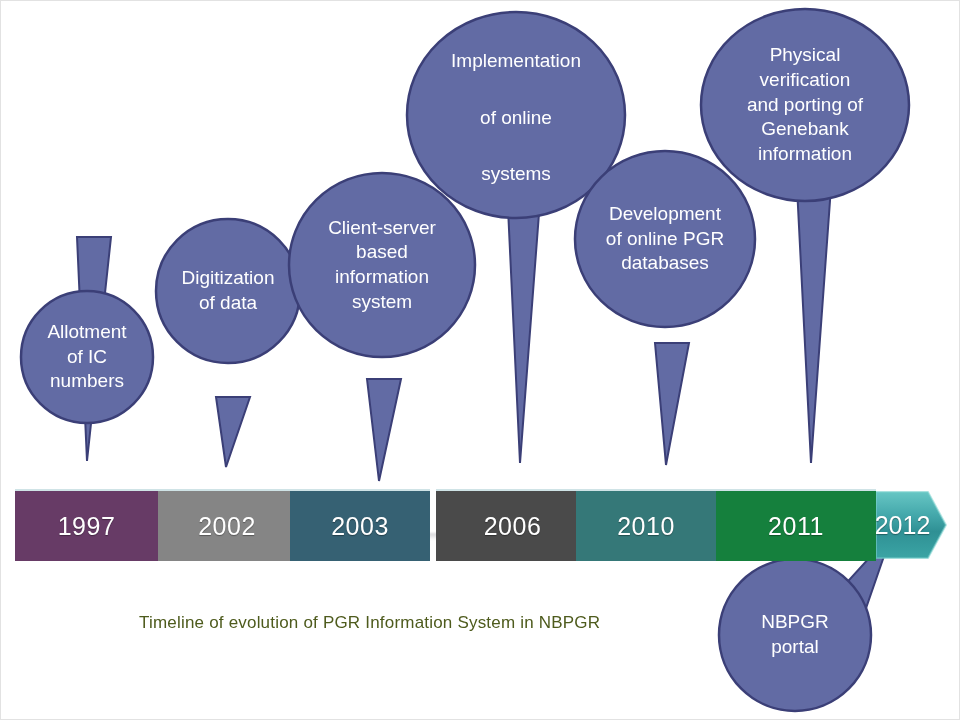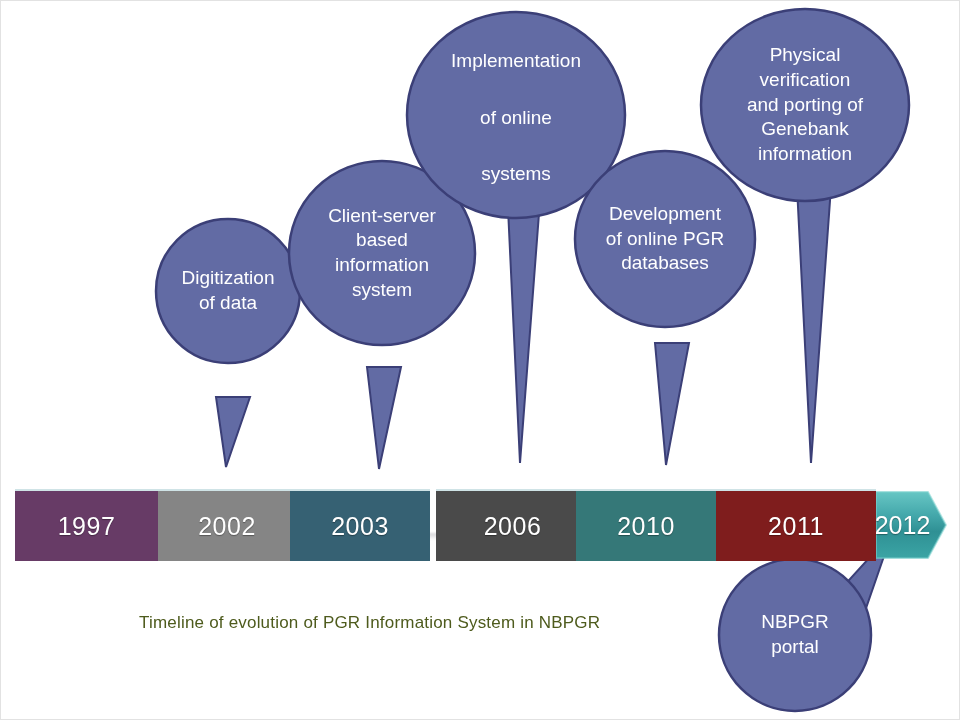--- a/index.html
+++ b/index.html
@@ -107,33 +107,44 @@
     letter-spacing: 0.2px;
     white-space: nowrap;
     margin-left: 28px;
   }
 </style>
 </head>
 <body>
 
 <div id="canvas">
 
+  <div class="callout" style="left:14px; top:288px; width:160px; height:180px;">
+    <svg viewBox="0 0 160 180" width="160" height="180">
+      <path d="M72 352 L62 128 L96 128 Z" transform="translate(0,-180) scale(1,1)" fill="#626ba4" stroke="#3b3f77" stroke-width="2"></path>
+      <circle cx="72" cy="68" r="66" fill="#626ba4" stroke="#3b3f77" stroke-width="2.5"></circle>
+    </svg>
+    <div class="bubble-text" style="left:6px; top:8px; width:132px; height:120px;">
+      <span>Allotment</span>
+      <span>of IC</span>
+      <span>numbers</span>
+    </div>
+  </div>
 
   <div class="callout" style="left:150px; top:216px; width:170px; height:250px;">
     <svg viewBox="0 0 170 250" width="170" height="250">
       <path d="M75 250 L65 180 L99 180 Z" fill="#626ba4" stroke="#3b3f77" stroke-width="2"></path>
       <circle cx="77" cy="74" r="72" fill="#626ba4" stroke="#3b3f77" stroke-width="2.5"></circle>
     </svg>
     <div class="bubble-text" style="left:7px; top:20px; width:140px; height:108px;">
       <span>Digitization</span>
       <span>of data</span>
     </div>
   </div>
 
-  <div class="callout" style="left:286px; top:156px; width:196px; height:312px;">
+  <div class="callout" style="left:286px; top:168px; width:196px; height:312px;">
     <svg viewBox="0 0 196 312" width="196" height="312">
       <path d="M92 312 L80 210 L114 210 Z" fill="#626ba4" stroke="#3b3f77" stroke-width="2"></path>
       <ellipse cx="95" cy="96" rx="93" ry="92" fill="#626ba4" stroke="#3b3f77" stroke-width="2.5"></ellipse>
     </svg>
     <div class="bubble-text" style="left:8px; top:14px; width:174px; height:164px;">
       <span>Client-server</span>
       <span>based</span>
       <span>information</span>
       <span>system</span>
     </div>
@@ -205,21 +216,21 @@
     </div>
 
     <div class="seg" style="left:421px; width:153px; background:#4a4a4a;">
       <span class="seg-label">2006</span>
     </div>
 
     <div class="seg" style="left:561px; width:140px; background:#357878;">
       <span class="seg-label">2010</span>
     </div>
 
-    <div class="seg" style="left:701px; width:160px; background:#7f1d1d;">
+    <div class="seg" style="left:701px; width:160px; background:#15803d;">
       <span class="seg-label">2011</span>
     </div>
 
     <div class="seg arrow" style="left:861px; width:71px;">
       <div class="arrow-shape">
         <svg viewBox="0 0 71 76" preserveAspectRatio="none">
           <defs>
             <linearGradient id="tealgrad" x1="0" y1="0" x2="0" y2="1">
               <stop offset="0%" stop-color="#67c6c4"></stop>
               <stop offset="35%" stop-color="#44a8ab"></stop>

